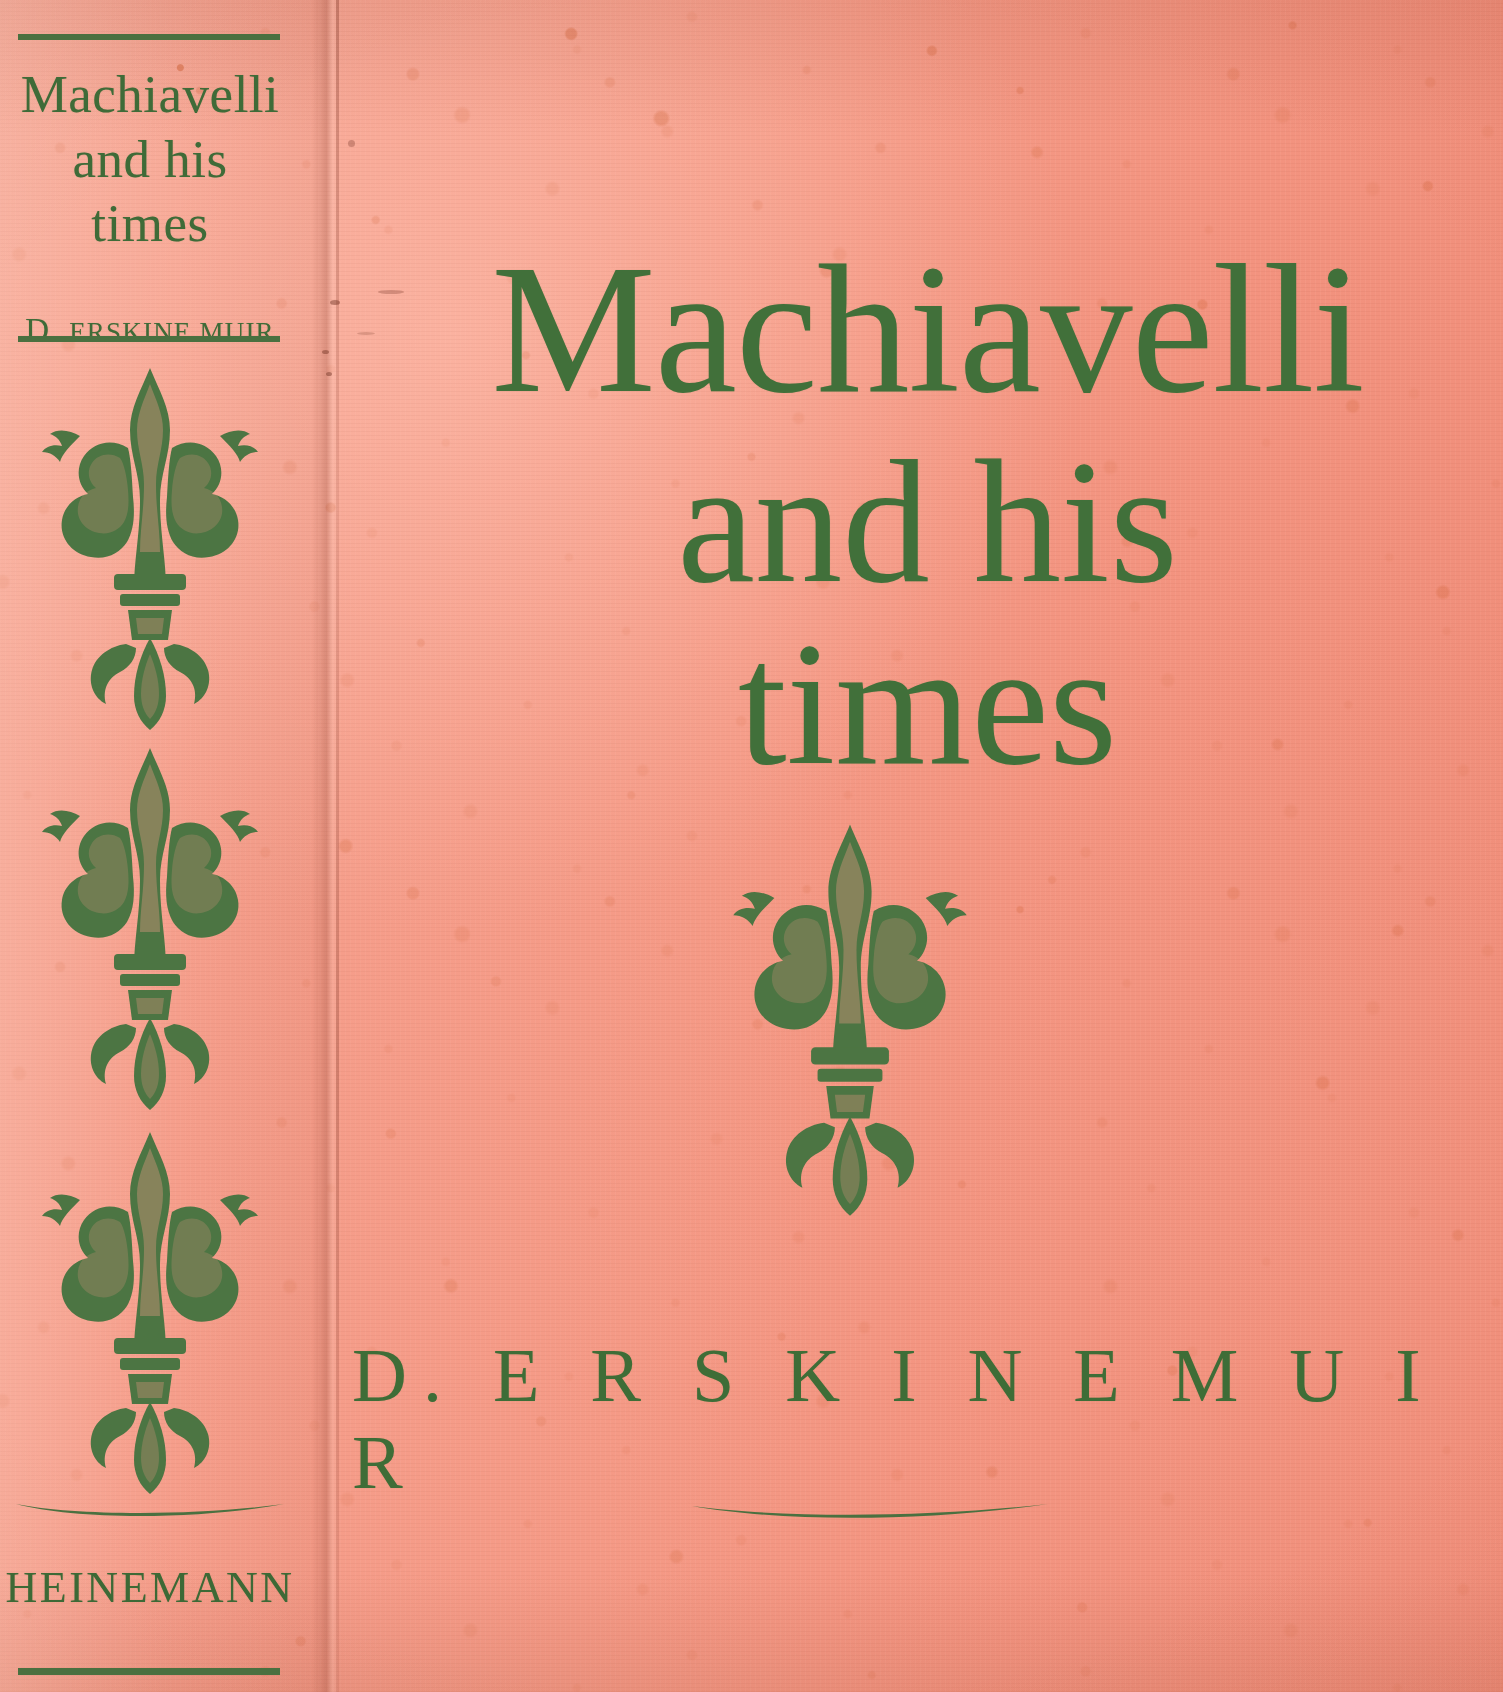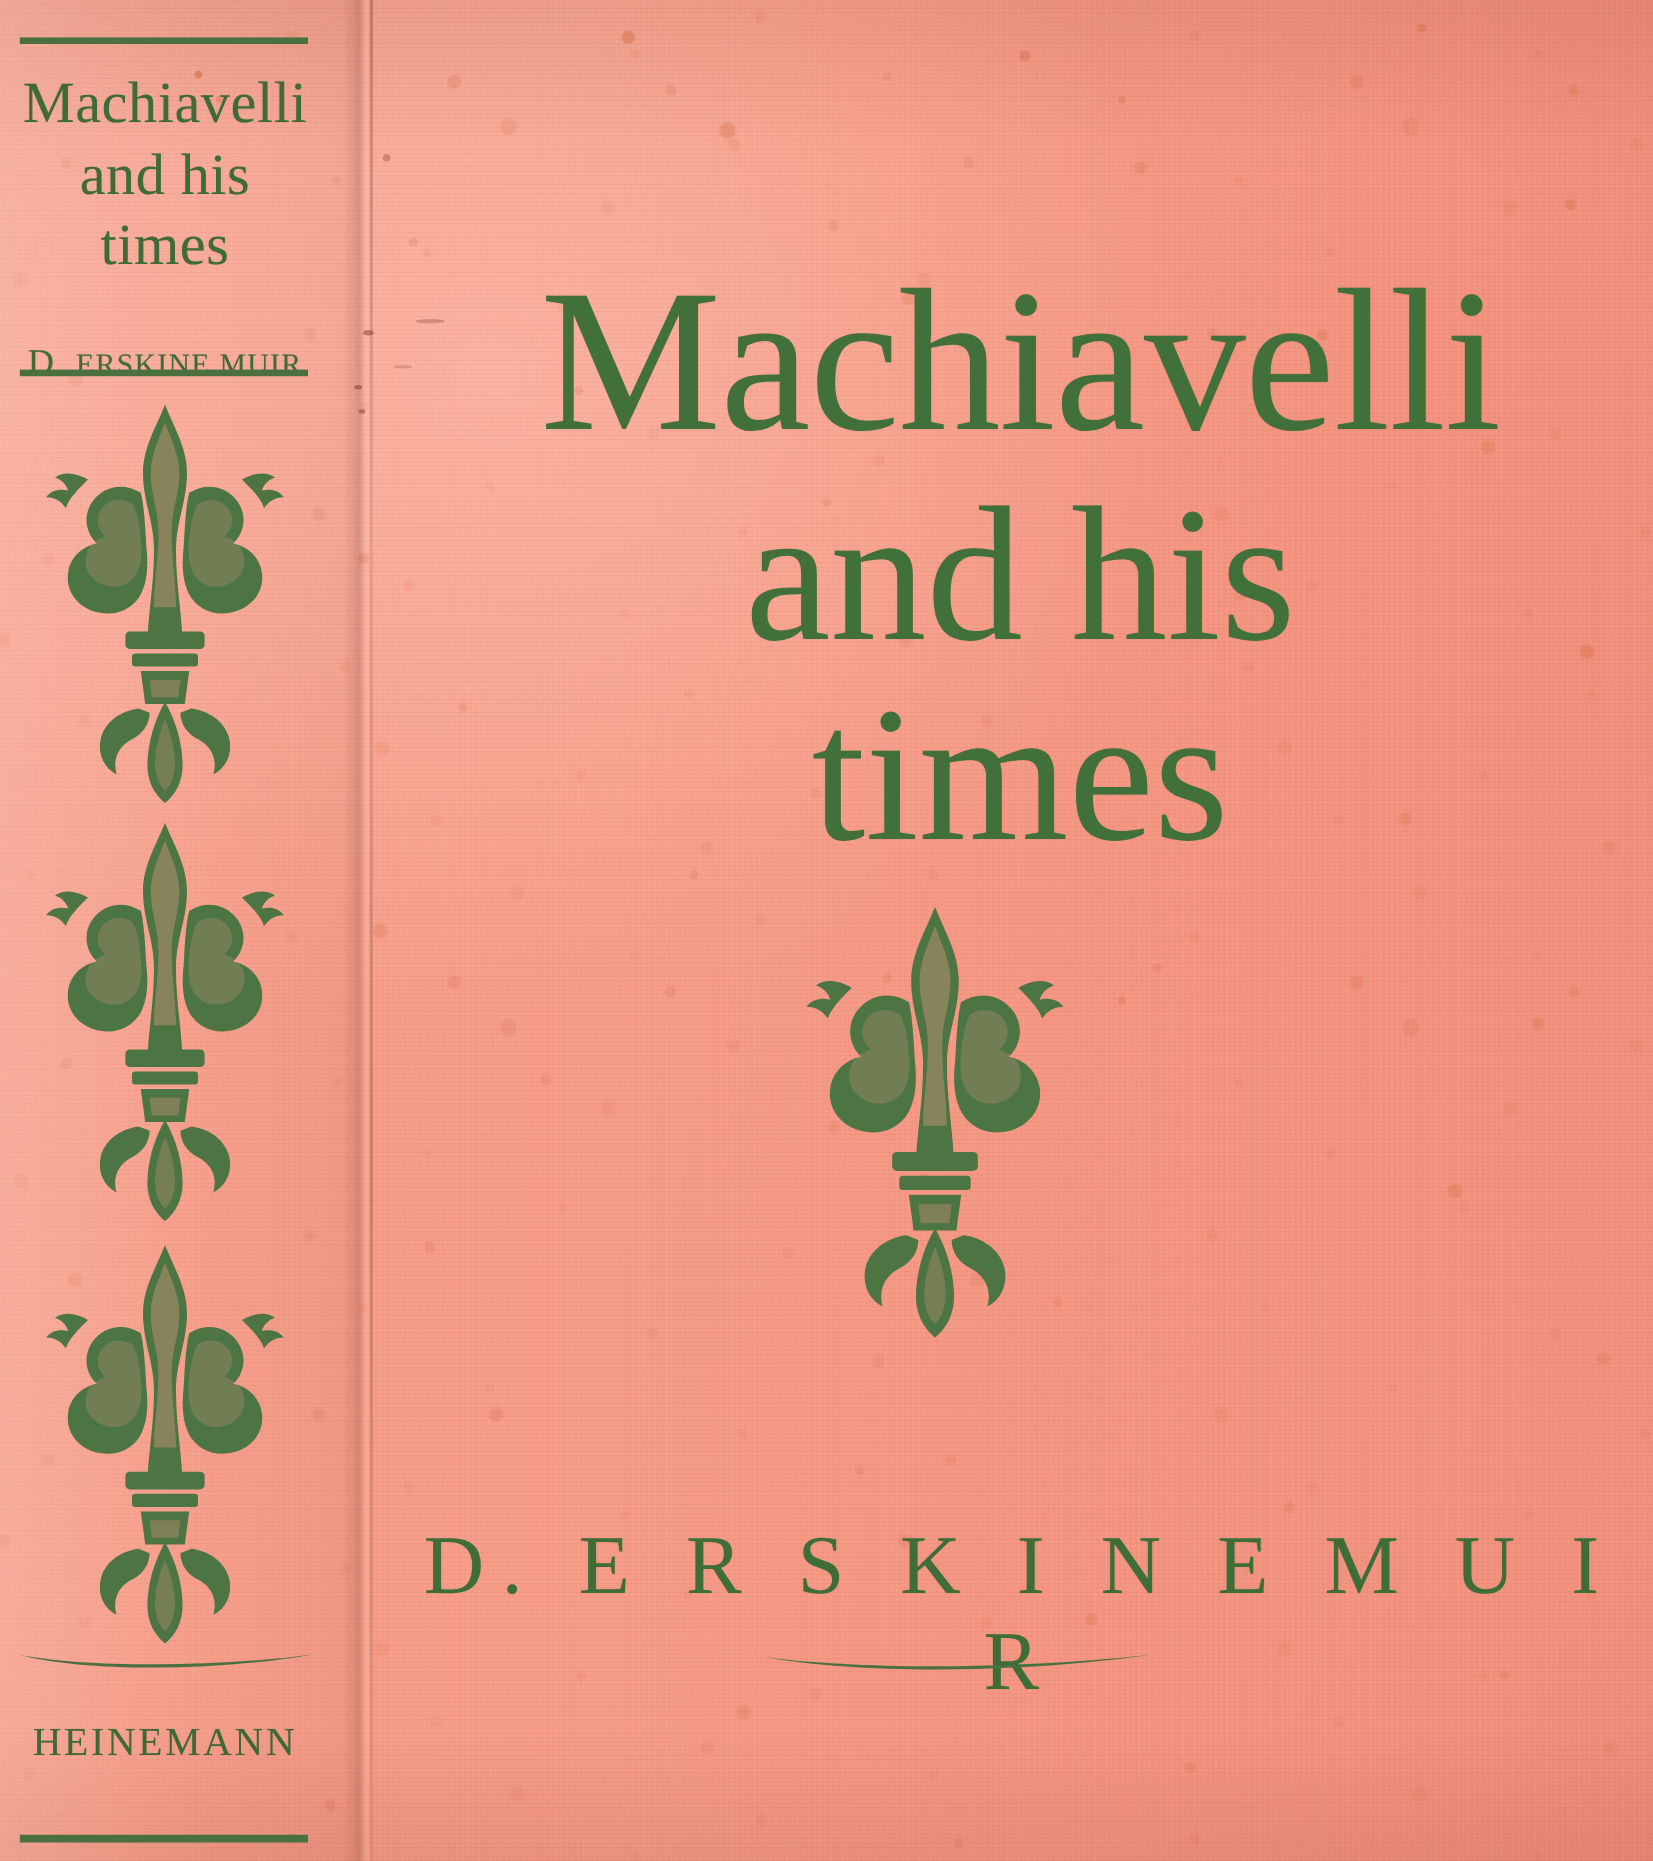--- a/index.html
+++ b/index.html
@@ -146,21 +146,21 @@
     letter-spacing: 1.2px;
   }
   .spine-author .small {
     font-size: 27px;
   }
   .publisher {
     position: absolute;
     left: 0; width: 300px;
     text-align: center;
     color: #3d6936;
-    font-size: 36px;
+    font-size: 44px;
     letter-spacing: 2.5px;
   }
 
   
   .front-title {
     position: absolute;
     left: 352px;
     width: 1151px;
     text-align: center;
     color: #41703a;
@@ -178,25 +178,23 @@
   }
   .front-title .t3 {
     display: block;
     font-size: 175px;
     margin-top: 10px;
   }
   .front-author {
     position: absolute;
     left: 352px;
     width: 1151px;
-    text-align: center;
     color: #3e6d37;
     font-size: 76px;
     letter-spacing: 16px;
-    margin-top: 48px;
   }
 
   
   .orn { position: absolute; }
   .orn svg { display: block; }
 
   
   .ink {
     text-shadow: 0 0 1px rgba(60,105,52,0.25);
   }

